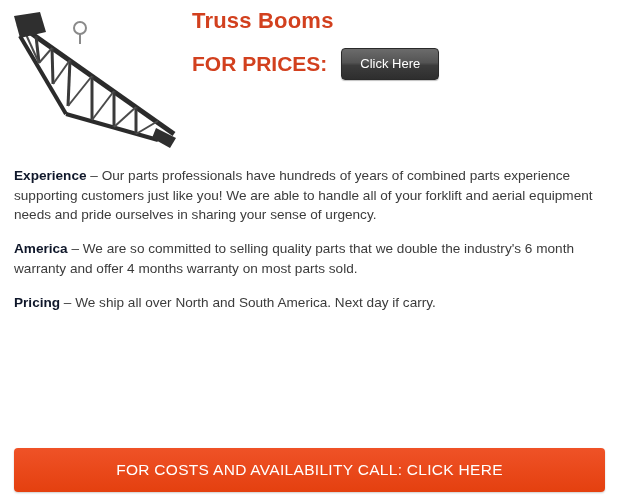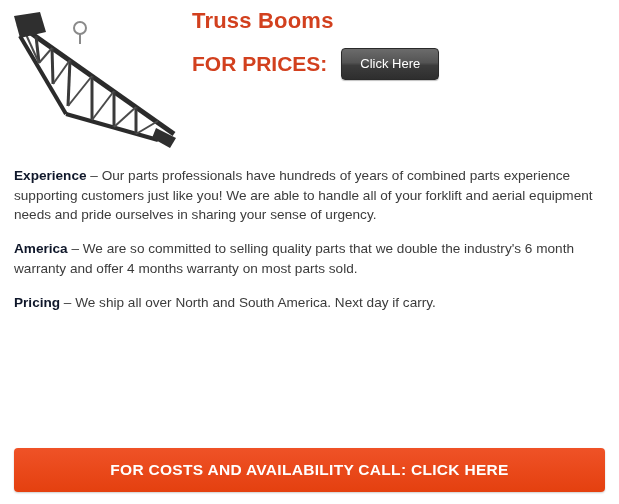--- a/index.html
+++ b/index.html
@@ -104,21 +104,21 @@
     position: absolute;
     left: 14px;
     right: 14px;
     bottom: 12px;
     height: 44px;
     background: #e8431a;
     background: linear-gradient(to bottom, #ef5227 0%, #e4400f 100%);
     border-radius: 4px;
     color: #ffffff;
     font-size: 15.5px;
-    font-weight: bold;
+    font-weight: normal;
     letter-spacing: 0.3px;
     display: flex;
     align-items: center;
     justify-content: center;
     cursor: pointer;
     box-shadow: 0 1px 2px rgba(0,0,0,0.2);
   }
 </style>
 </head>
 <body>

